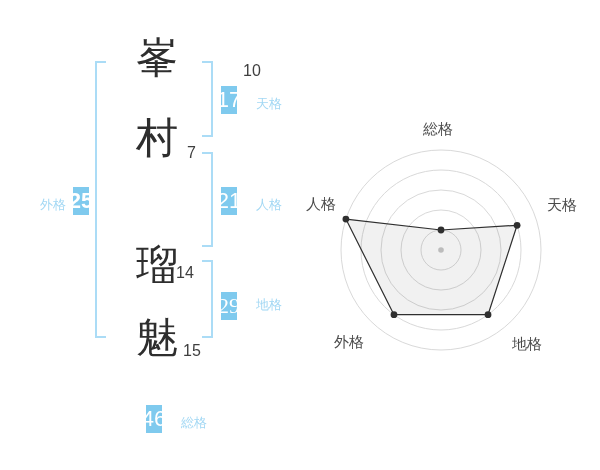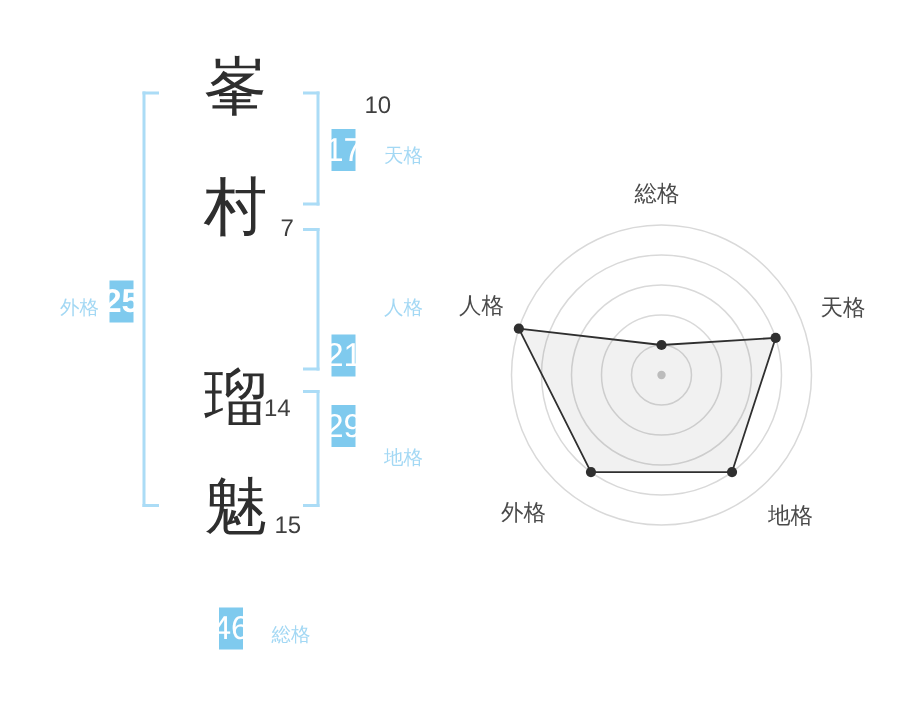--- a/index.html
+++ b/index.html
@@ -67,27 +67,27 @@
 <div class="abs strokes" style="left:183px;top:343px;text-align:center;">15</div>
 
 <div class="abs bracket left" style="left:95px;top:61px;height:277px;"></div>
 <div class="abs bracket right" style="left:202px;top:61px;height:76px;"></div>
 <div class="abs bracket right" style="left:202px;top:152px;height:95px;"></div>
 <div class="abs bracket right" style="left:202px;top:260px;height:78px;"></div>
 
 <div class="abs chipbox" style="left:221px;top:86px;">17</div>
 <div class="abs chiplabel" style="left:256px;top:97px;">天格</div>
 
-<div class="abs chipbox" style="left:221px;top:187px;margin-top:36px;">21</div>
+<div class="abs chipbox" style="left:221px;top:187px;">21</div>
 <div class="abs chiplabel" style="left:256px;top:198px;">人格</div>
 
 <div class="abs chiplabel rightalign" style="left:38px;top:198px;">外格</div>
 <div class="abs chipbox" style="left:73px;top:187px;font-weight:bold;">25</div>
 
-<div class="abs chipbox" style="left:221px;top:270px;">29</div>
+<div class="abs chipbox" style="left:221px;top:292px;font-family:Liberation Serif, serif;">29</div>
 <div class="abs chiplabel" style="left:256px;top:298px;">地格</div>
 
 <div class="abs chipbox" style="left:146px;top:405px;">46</div>
 <div class="abs chiplabel" style="left:181px;top:416px;">総格</div>
 
 <svg id="radar" class="abs" style="left:0;top:0;" width="600" height="470" viewBox="0 0 600 470">
     <circle cx="441" cy="250" r="20" fill="none" stroke="#d9d9d9" stroke-width="1"></circle>
     <circle cx="441" cy="250" r="40" fill="none" stroke="#d9d9d9" stroke-width="1"></circle>
     <circle cx="441" cy="250" r="60" fill="none" stroke="#d9d9d9" stroke-width="1"></circle>
     <circle cx="441" cy="250" r="80" fill="none" stroke="#d9d9d9" stroke-width="1"></circle>

